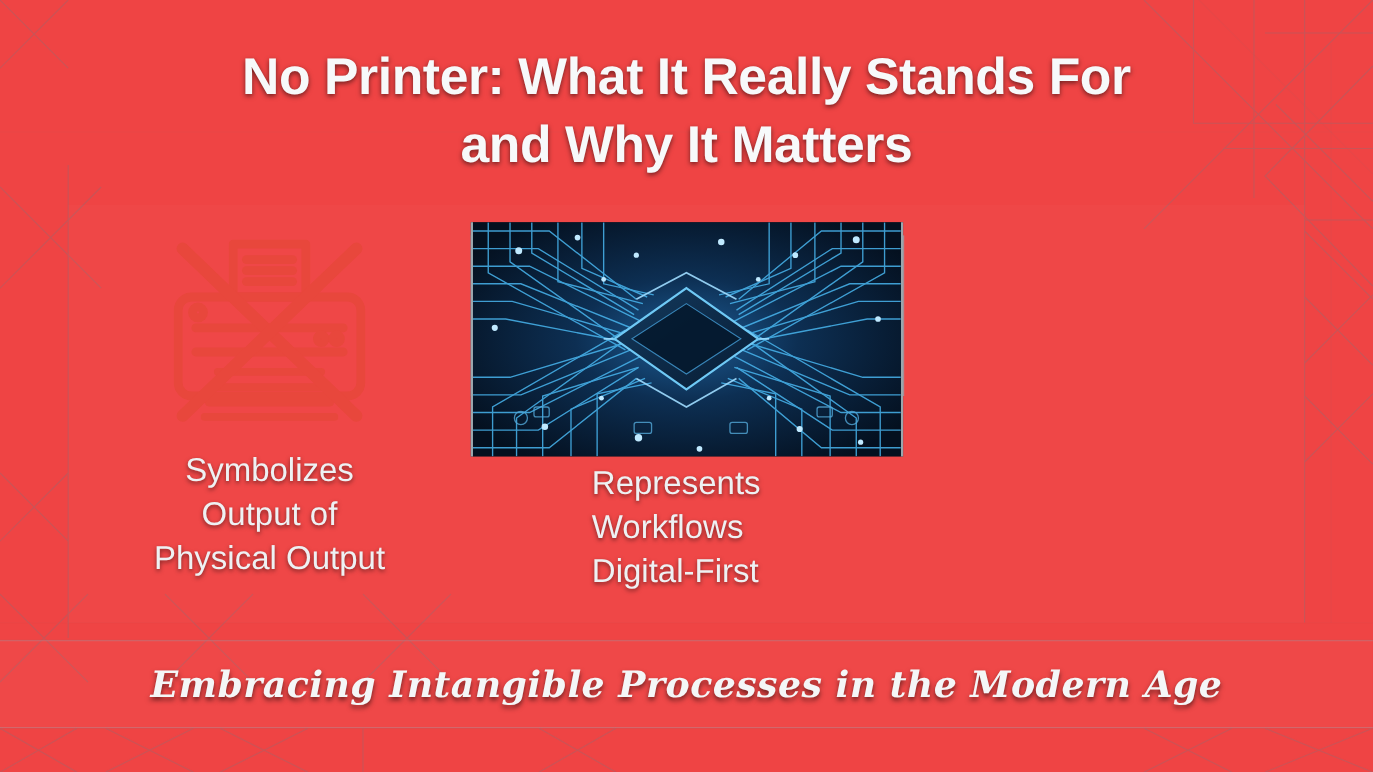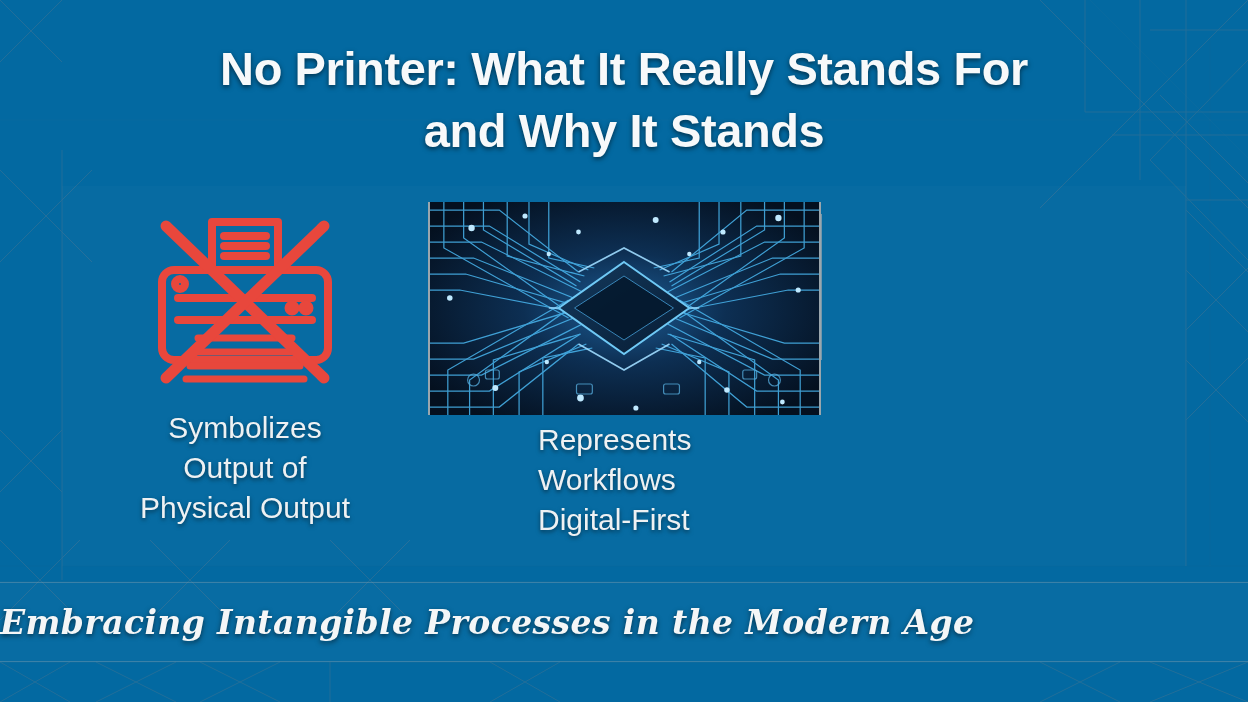--- a/index.html
+++ b/index.html
@@ -8,21 +8,21 @@
   html, body {
     width:1248px; height:702px;
     background:#1e262b;
     overflow:hidden;
     font-family:"Liberation Sans", sans-serif;
   }
 
   #slide {
     position:relative;
     width:1248px; height:702px;
-    background:#0369a1;
+    background:#ef4444;
     overflow:hidden;
   }
 
   
   .bg-lines {
     position:absolute; inset:0;
     z-index:0;
     pointer-events:none;
   }
 
@@ -122,21 +122,21 @@
   .footer-band {
     position:absolute;
     left:0; right:0;
     top:582px; height:80px;
     background:rgba(255,255,255,0.022);
     border-top:1px solid rgba(160,175,185,.30);
     border-bottom:1px solid rgba(160,175,185,.30);
     z-index:3;
     display:flex;
     align-items:center;
-    justify-content:flex-start;
+    justify-content:center;
   }
   .footer-text {
     color:#f4f6f7;
     font-size:33px;
     font-family:"DejaVu Serif", serif;
     font-style:italic;
     font-weight:bold;
     letter-spacing:.4px;
     text-shadow:0 2px 5px rgba(0,0,0,.55);
   }
@@ -197,21 +197,21 @@
       <path d="M330 662 L330 702"></path>
       <path d="M490 662 L560 702"></path>
       <path d="M560 662 L490 702"></path>
       <path d="M1090 0 L1248 158" opacity="0.22"></path>
       <path d="M1210 40 L1210 566" opacity="0.22"></path>
     </g>
   </svg>
 
   <div class="title">
     <div>No Printer: What It Really Stands For</div>
-    <div>and Why It Stands</div>
+    <div>and Why It Matters</div>
   </div>
 
   <div class="panel"></div>
 
   <div class="columns">
 
     <div class="col col-left">
       <div class="icon-wrap">
         <svg width="186" height="170" viewBox="0 0 186 170">
           <g stroke="#e8473c" stroke-width="8" fill="none" stroke-linecap="round" stroke-linejoin="round">

